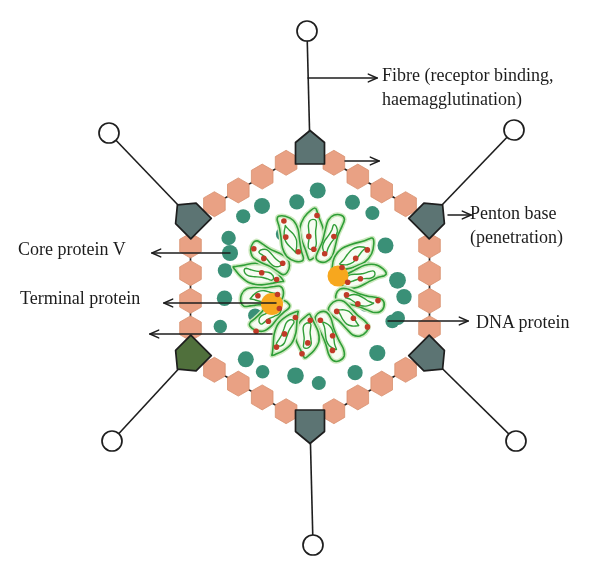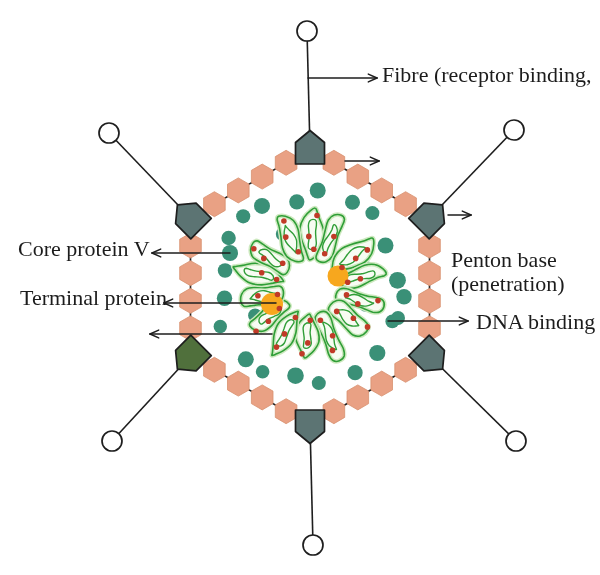--- a/index.html
+++ b/index.html
@@ -1,19 +1,19 @@
 <!DOCTYPE html>
 <html><head>
 <meta charset="utf-8">
 <style>
   html,body{margin:0;padding:0;background:#ffffff;}
   #stage{position:relative;width:600px;height:575px;background:#ffffff;overflow:hidden;
          font-family:"Liberation Serif","DejaVu Serif",serif;}
   #diagram{position:absolute;left:0;top:0;}
-  .label{position:absolute;font-size:22px;line-height:24px;color:#1c1c1c;white-space:nowrap;}
+  .label{position:absolute;font-size:18px;line-height:24px;color:#1c1c1c;white-space:nowrap;}
 </style>
 </head>
 <body>
 
 <div id="stage">
   <svg id="diagram" width="600" height="575" viewBox="0 0 600 575">
       <path d="M 310.0 149.0 L 429.5 218.0 L 429.5 356.0 L 310.0 425.0 L 190.5 356.0 L 190.5 218.0 Z" fill="none" stroke="#1e1e1e" stroke-width="1.6"></path>
       <line x1="310" y1="149" x2="307" y2="31" stroke="#1e1e1e" stroke-width="1.6"></line>
       <line x1="429.51150572225254" y1="218" x2="514" y2="130" stroke="#1e1e1e" stroke-width="1.6"></line>
       <line x1="429.51150572225254" y1="356" x2="516" y2="441" stroke="#1e1e1e" stroke-width="1.6"></line>
@@ -186,27 +186,28 @@
       <line x1="276" y1="303" x2="164" y2="303" stroke="#1e1e1e" stroke-width="1.5" stroke-linecap="round"></line>
       <line x1="164" y1="303" x2="172.7" y2="306.9" stroke="#1e1e1e" stroke-width="1.5" stroke-linecap="round"></line>
       <line x1="164" y1="303" x2="172.7" y2="299.1" stroke="#1e1e1e" stroke-width="1.5" stroke-linecap="round"></line>
       <line x1="272" y1="334" x2="150" y2="334" stroke="#1e1e1e" stroke-width="1.5" stroke-linecap="round"></line>
       <line x1="150" y1="334" x2="158.7" y2="337.9" stroke="#1e1e1e" stroke-width="1.5" stroke-linecap="round"></line>
       <line x1="150" y1="334" x2="158.7" y2="330.1" stroke="#1e1e1e" stroke-width="1.5" stroke-linecap="round"></line>
     </svg>
 
   <div class="label" style="left:382px;top:63px;">
     <div>Fibre (receptor binding,</div>
+    <div>haemagglutination)</div>
   </div>
 
 
-  <div class="label" style="left:451px;top:201px;margin-top:47px;">
+  <div class="label" style="left:470px;top:201px;">
     <div>Penton base</div>
     <div>(penetration)</div>
   </div>
 
   <div class="label" style="left:18px;top:237px;">Core protein V</div>
 
   <div class="label" style="left:20px;top:286px;">Terminal protein</div>
 
 
-  <div class="label" style="left:476px;top:310px;">DNA binding</div>
+  <div class="label" style="left:476px;top:310px;">DNA protein</div>
 </div>
 
 </body></html>

